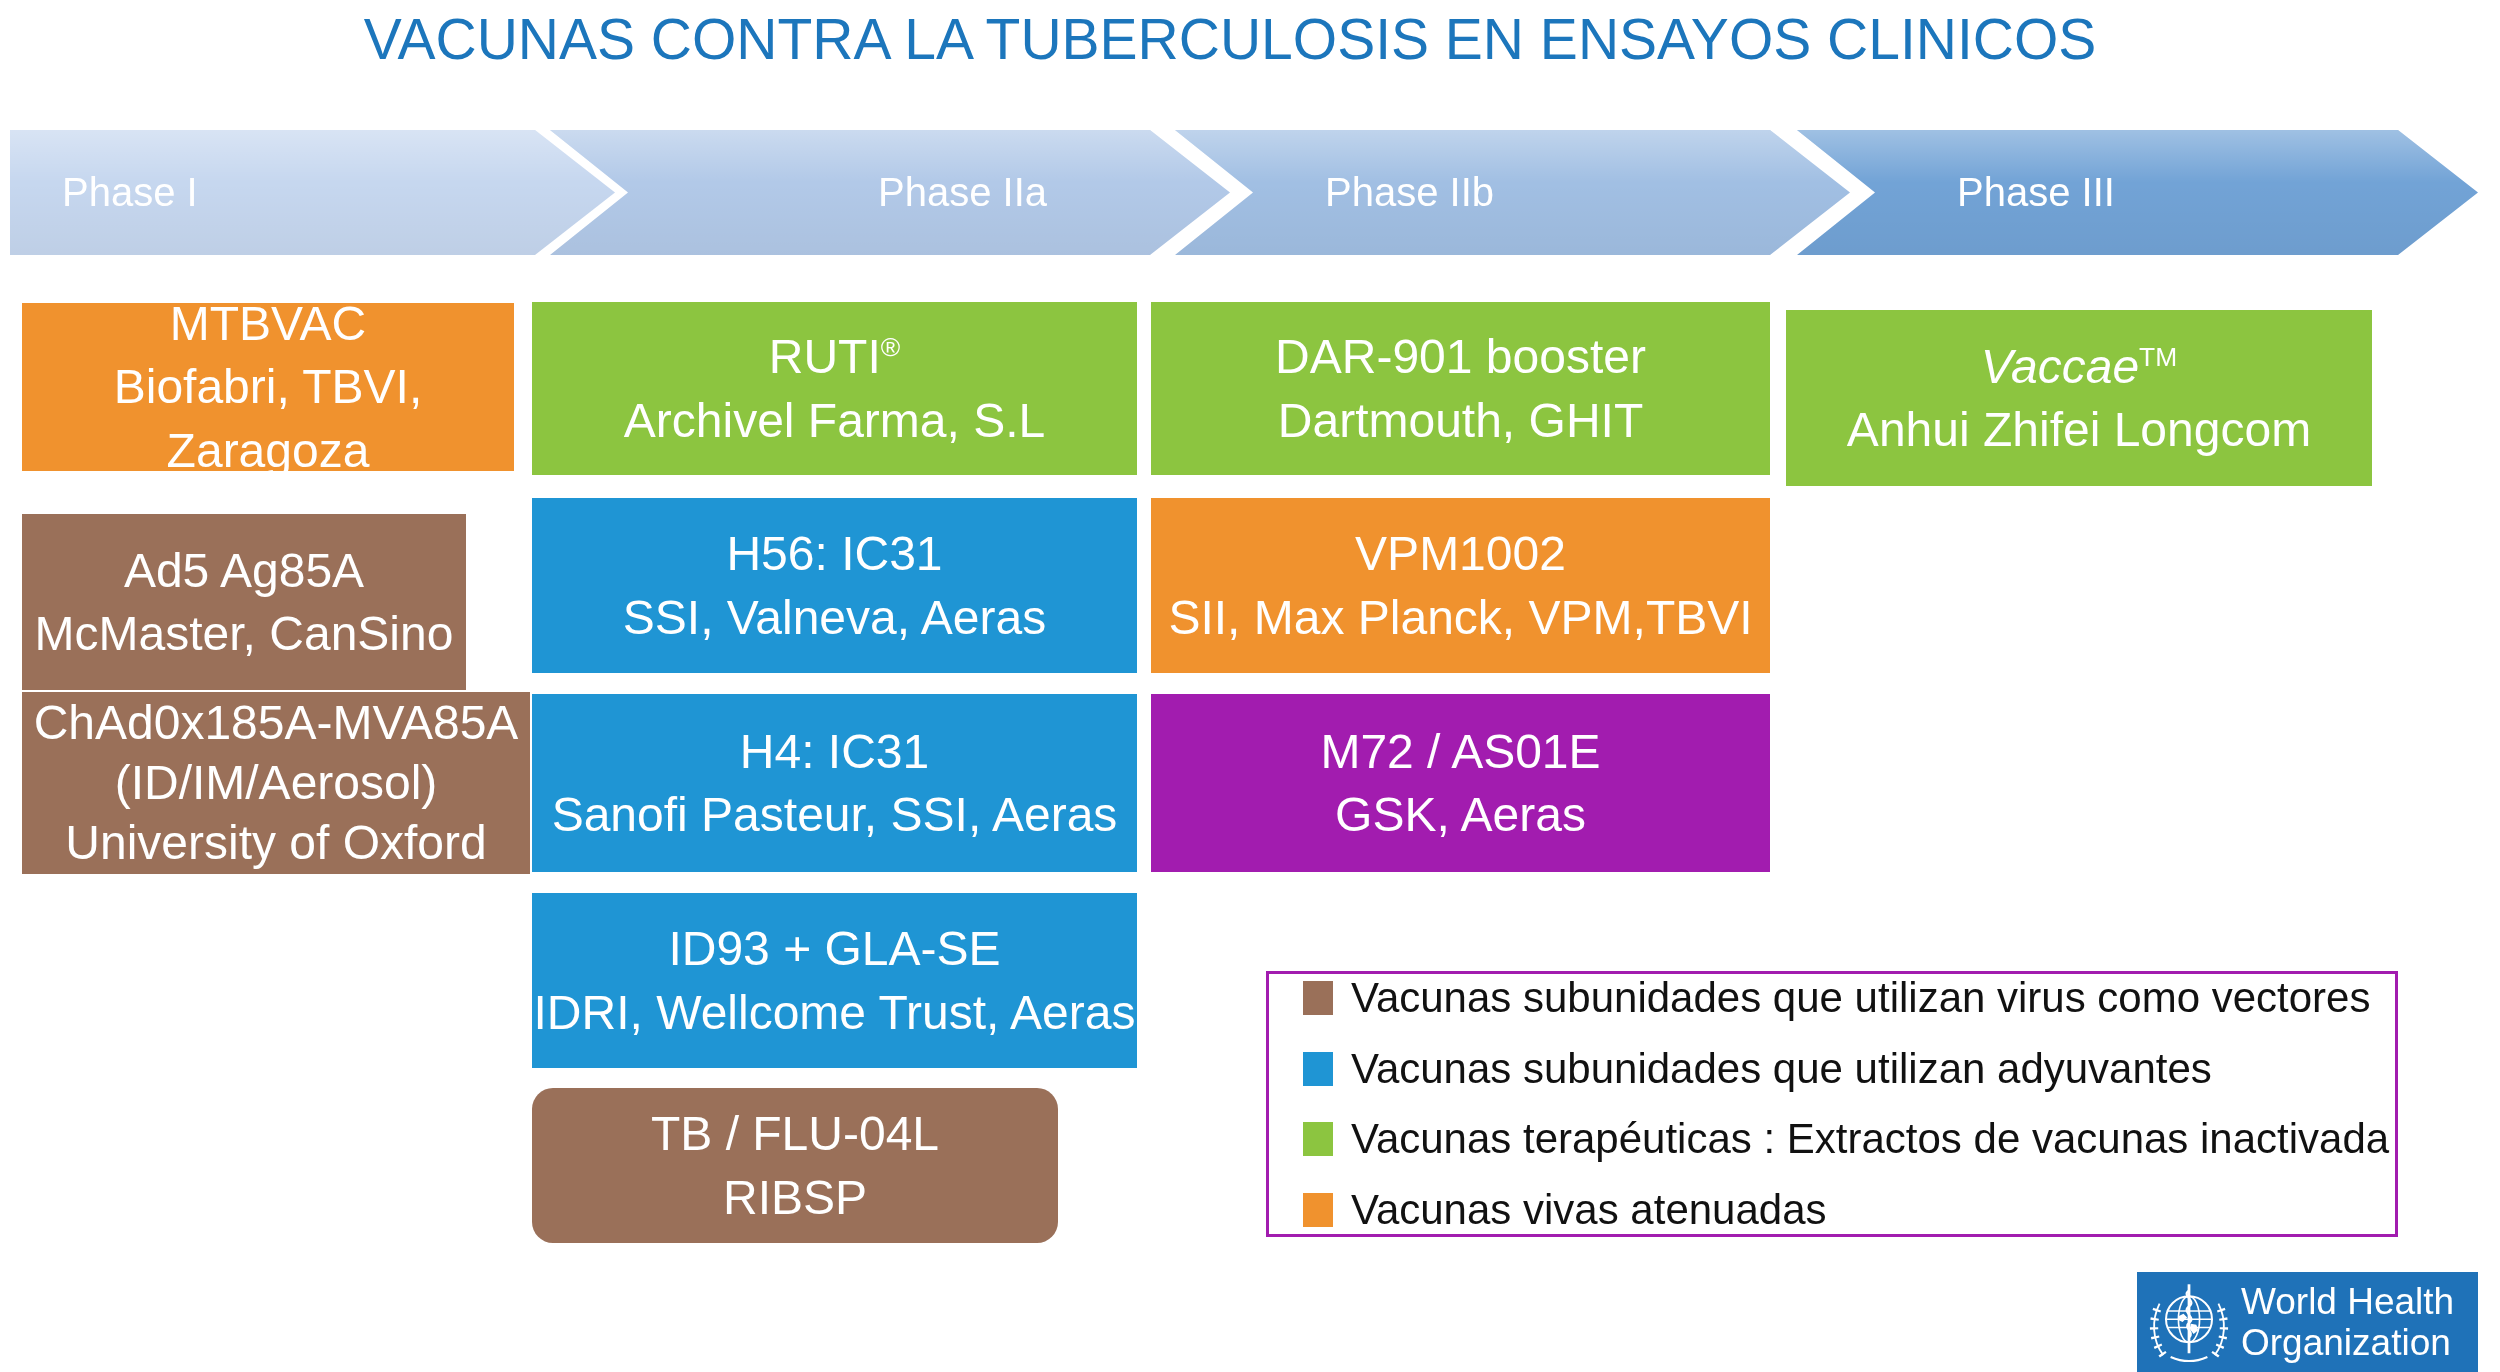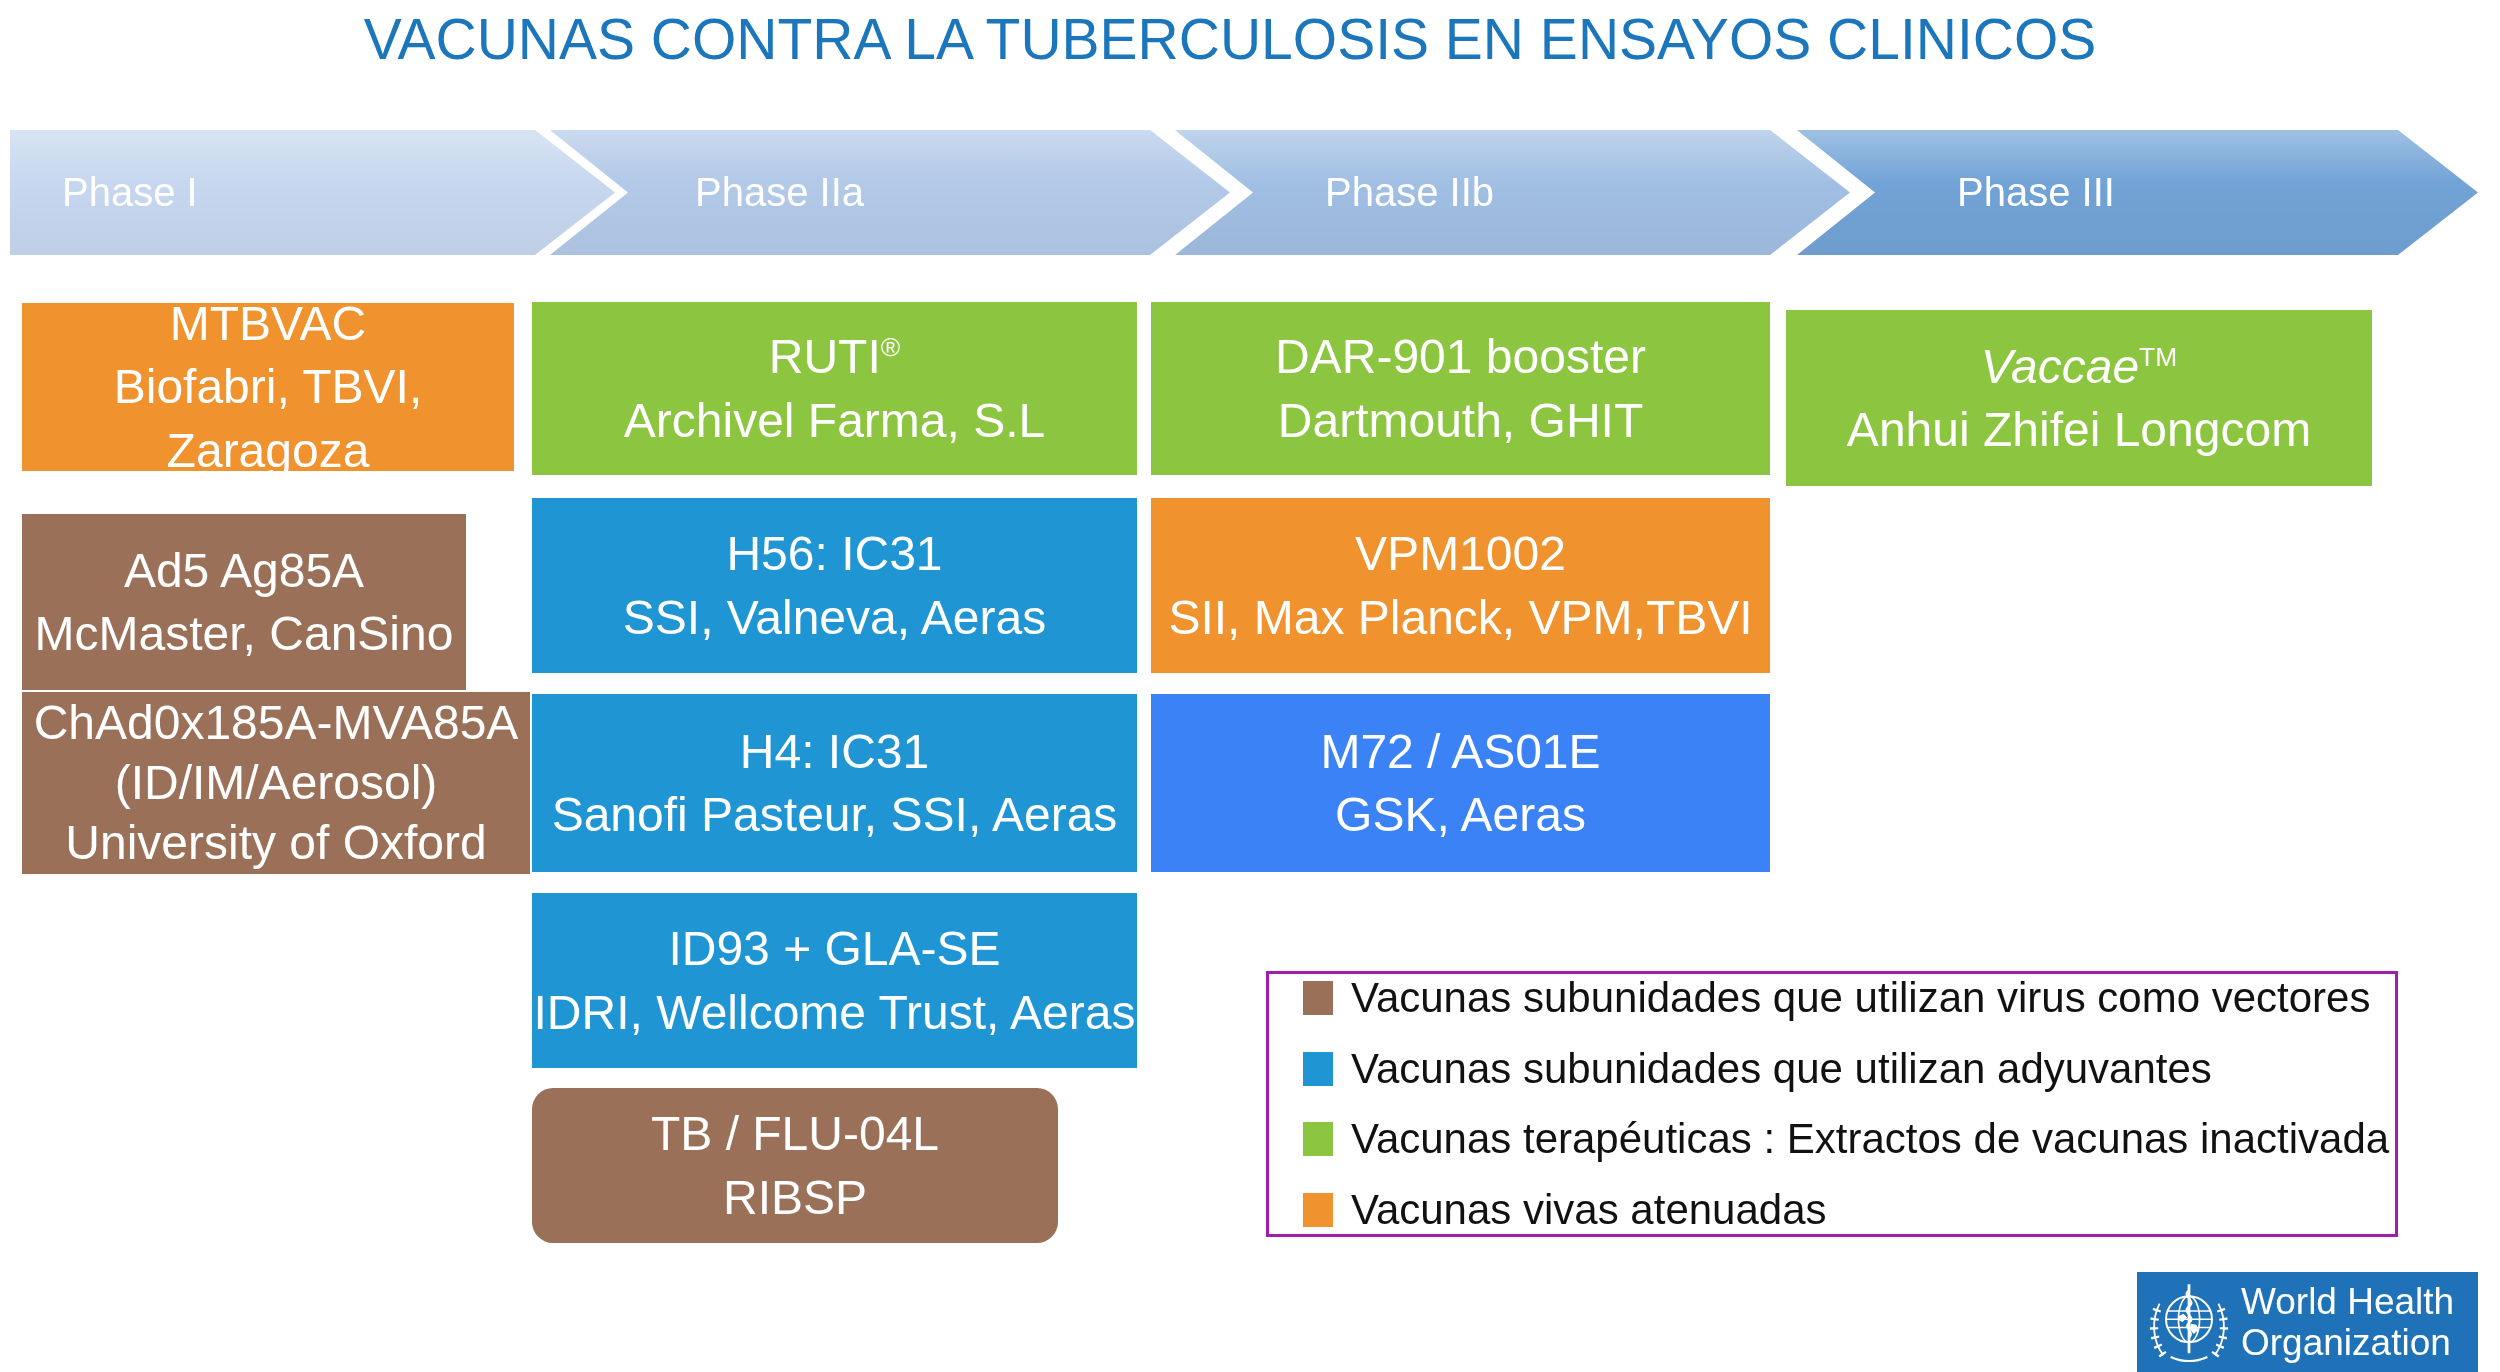--- a/index.html
+++ b/index.html
@@ -17,21 +17,21 @@
   
   .arrow{
     position:absolute;top:130px;height:125px;
     background-image:linear-gradient(rgba(255,255,255,.32),rgba(255,255,255,0) 42%,rgba(0,0,0,.04));
     display:flex;align-items:center;
     color:#ffffff;font-size:40px;
   }
   .arrow.first{clip-path:polygon(0 0,calc(100% - 80px) 0,100% 50%,calc(100% - 80px) 100%,0 100%);}
   .arrow.notched{clip-path:polygon(0 0,calc(100% - 80px) 0,100% 50%,calc(100% - 80px) 100%,0 100%,78px 50%);}
   #arrow-phase-1{left:10px;width:605px;}
-  #arrow-phase-2{left:550px;width:680px;}
+  #arrow-phase-2{left:550px;width:680px;justify-content:center;}
   #arrow-phase-3{left:1175px;width:675px;}
   #arrow-phase-4{left:1797px;width:681px;}
   #arrow-phase-1 .arrow-label{padding-left:52px;}
   #arrow-phase-2 .arrow-label{padding-left:145px;}
   #arrow-phase-3 .arrow-label{padding-left:150px;}
   #arrow-phase-4 .arrow-label{padding-left:160px;}
 
   
   .vbox{
     position:absolute;display:flex;flex-direction:column;justify-content:center;
@@ -127,21 +127,21 @@
 
   <div id="box-chadox" class="vbox" style="background-color: rgb(154, 112, 89);">
     <div class="line">ChAd0x185A-MVA85A</div>
     <div class="line">(ID/IM/Aerosol)</div>
     <div class="line">University of Oxford</div>
   </div>
   <div id="box-h4" class="vbox" style="background-color: rgb(31, 149, 212);">
     <div class="line">H4: IC31</div>
     <div class="line">Sanofi Pasteur, SSI, Aeras</div>
   </div>
-  <div id="box-m72" class="vbox" style="background-color: #3b82f6;">
+  <div id="box-m72" class="vbox" style="background-color: #a21caf;">
     <div class="line">M72 / AS01E</div>
     <div class="line">GSK, Aeras</div>
   </div>
 
   <div id="box-id93" class="vbox" style="background-color: rgb(31, 149, 212);">
     <div class="line">ID93 + GLA-SE</div>
     <div class="line">IDRI, Wellcome Trust, Aeras</div>
   </div>
   <div id="box-tbflu" class="vbox" style="background-color: rgb(154, 112, 89);">
     <div class="line">TB / FLU-04L</div>

